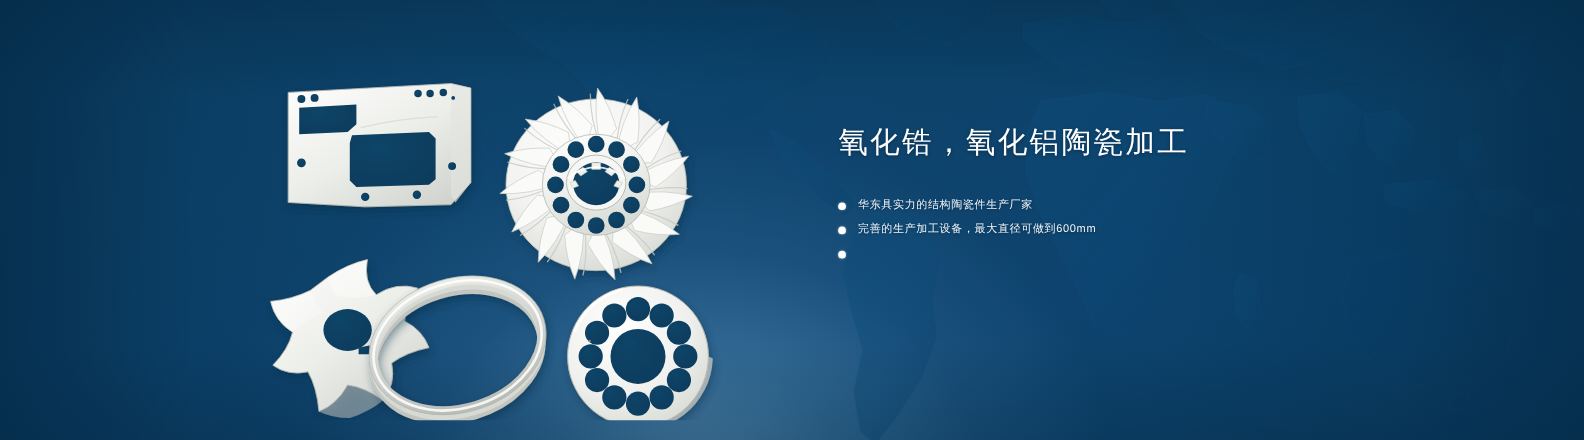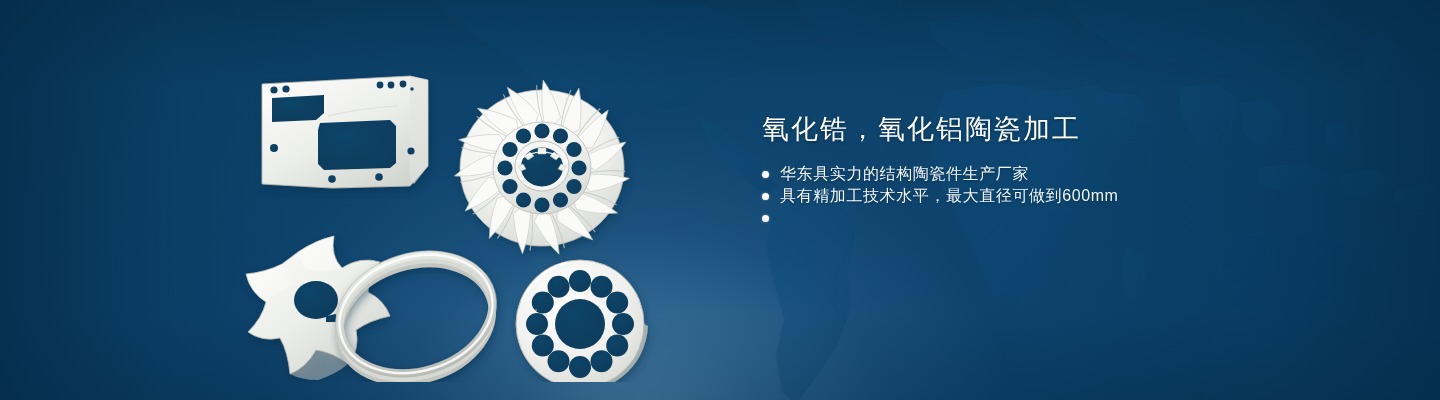--- a/index.html
+++ b/index.html
@@ -70,21 +70,21 @@
     left: 762px;
     top: 112px;
     width: 620px;
   }
   .headline {
     color: #ffffff;
     font-size: 27px;
     line-height: 34px;
     letter-spacing: 2px;
     font-weight: 400;
-    margin: 0 0 17px 0;
+    margin: 0 0 30px 0;
     white-space: nowrap;
     text-shadow: 0 1px 3px rgba(0,20,40,0.45);
   }
   .bullets {
     list-style: none;
     margin: 0;
     padding: 0;
   }
   .bullet {
     display: flex;
@@ -96,21 +96,21 @@
     flex: 0 0 auto;
     width: 7px;
     height: 7px;
     border-radius: 50%;
     background: #ffffff;
     margin-right: 11px;
     box-shadow: 0 0 2px rgba(255,255,255,0.5);
   }
   .bullet-text {
     color: #f2f7fb;
-    font-size: 16px;
+    font-size: 10px;
     line-height: 22px;
     letter-spacing: 0.6px;
     white-space: nowrap;
     text-shadow: 0 1px 2px rgba(0,20,40,0.40);
   }
 </style>
 </head>
 <body>
 
 <div class="banner">
@@ -456,21 +456,21 @@
   <div class="copy">
     <h1 class="headline">氧化锆，氧化铝陶瓷加工</h1>
 
     <ul class="bullets">
       <li class="bullet">
         <span class="dot"></span>
         <span class="bullet-text">华东具实力的结构陶瓷件生产厂家</span>
       </li>
       <li class="bullet">
         <span class="dot"></span>
-        <span class="bullet-text">具有精加工技术水平，最大直径可做到600mm</span>
+        <span class="bullet-text">完善的生产加工设备，最大直径可做到600mm</span>
       </li>
       <li class="bullet">
         <span class="dot"></span>
       </li>
     </ul>
   </div>
 
 </div>
 
 </body></html>

